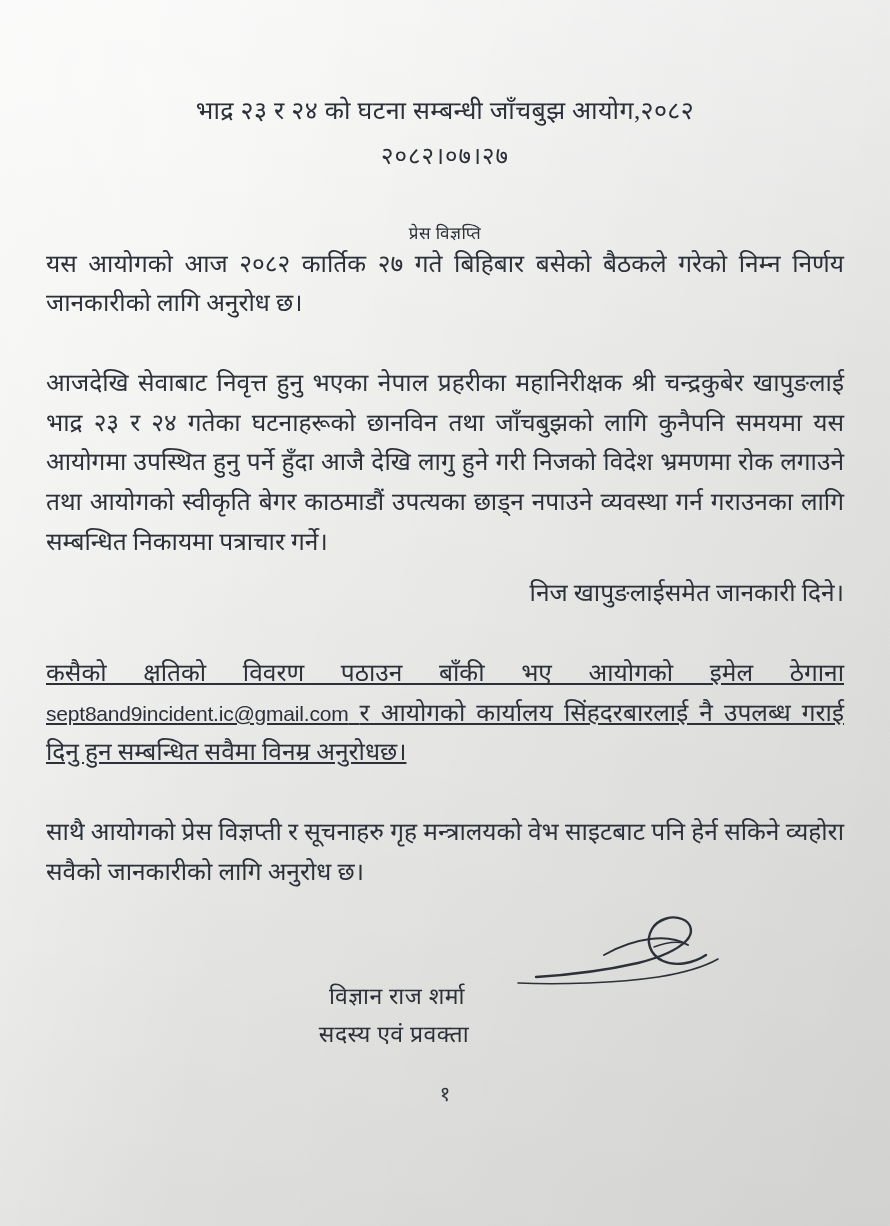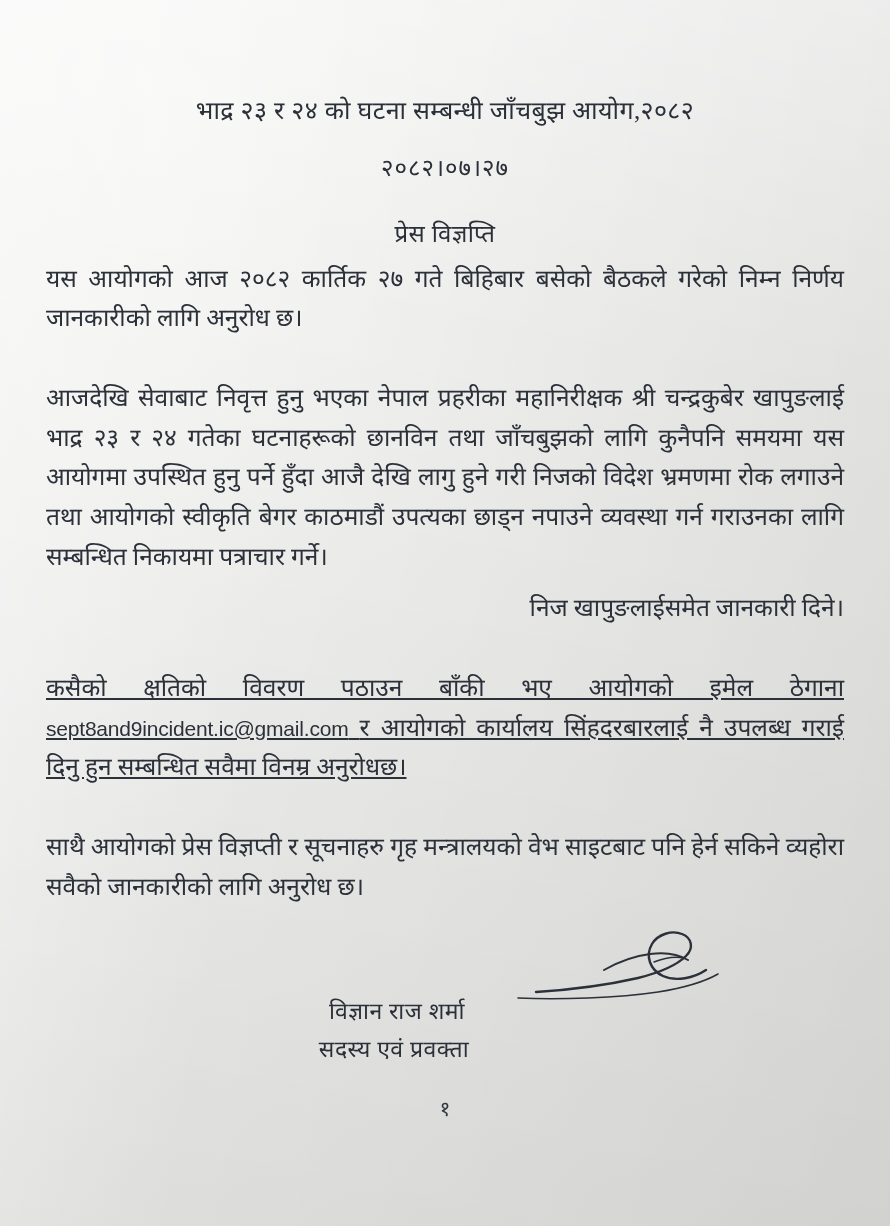--- a/index.html
+++ b/index.html
@@ -43,40 +43,40 @@
   }
   .title-line {
     font-size: 25px;
     line-height: 1.5;
     letter-spacing: 0.4px;
     color: #2a2f38;
   }
   .title-date {
     font-size: 24px;
     line-height: 1.5;
-    margin-top: 20px;
+    margin-top: 8px;
     letter-spacing: 1px;
     text-align: center;
   }
   .subject {
     text-align: center;
-    font-size: 24px;
-    margin-top: 30px;
+    font-size: 17px;
+    margin-top: 47px;
     letter-spacing: 0.5px;
   }
   .para {
     font-size: 24.5px;
     line-height: 1.62;
     text-align: justify;
     text-justify: inter-word;
     margin: 0;
     color: #2b3039;
   }
   .p-intro {
-    margin-top: 10px;
+    margin-top: 0;
   }
   .p-body {
     margin-top: 40px;
   }
   .p-single {
     margin-top: 12px;
     text-align: right;
   }
   .p-email {
     margin-top: 40px;

